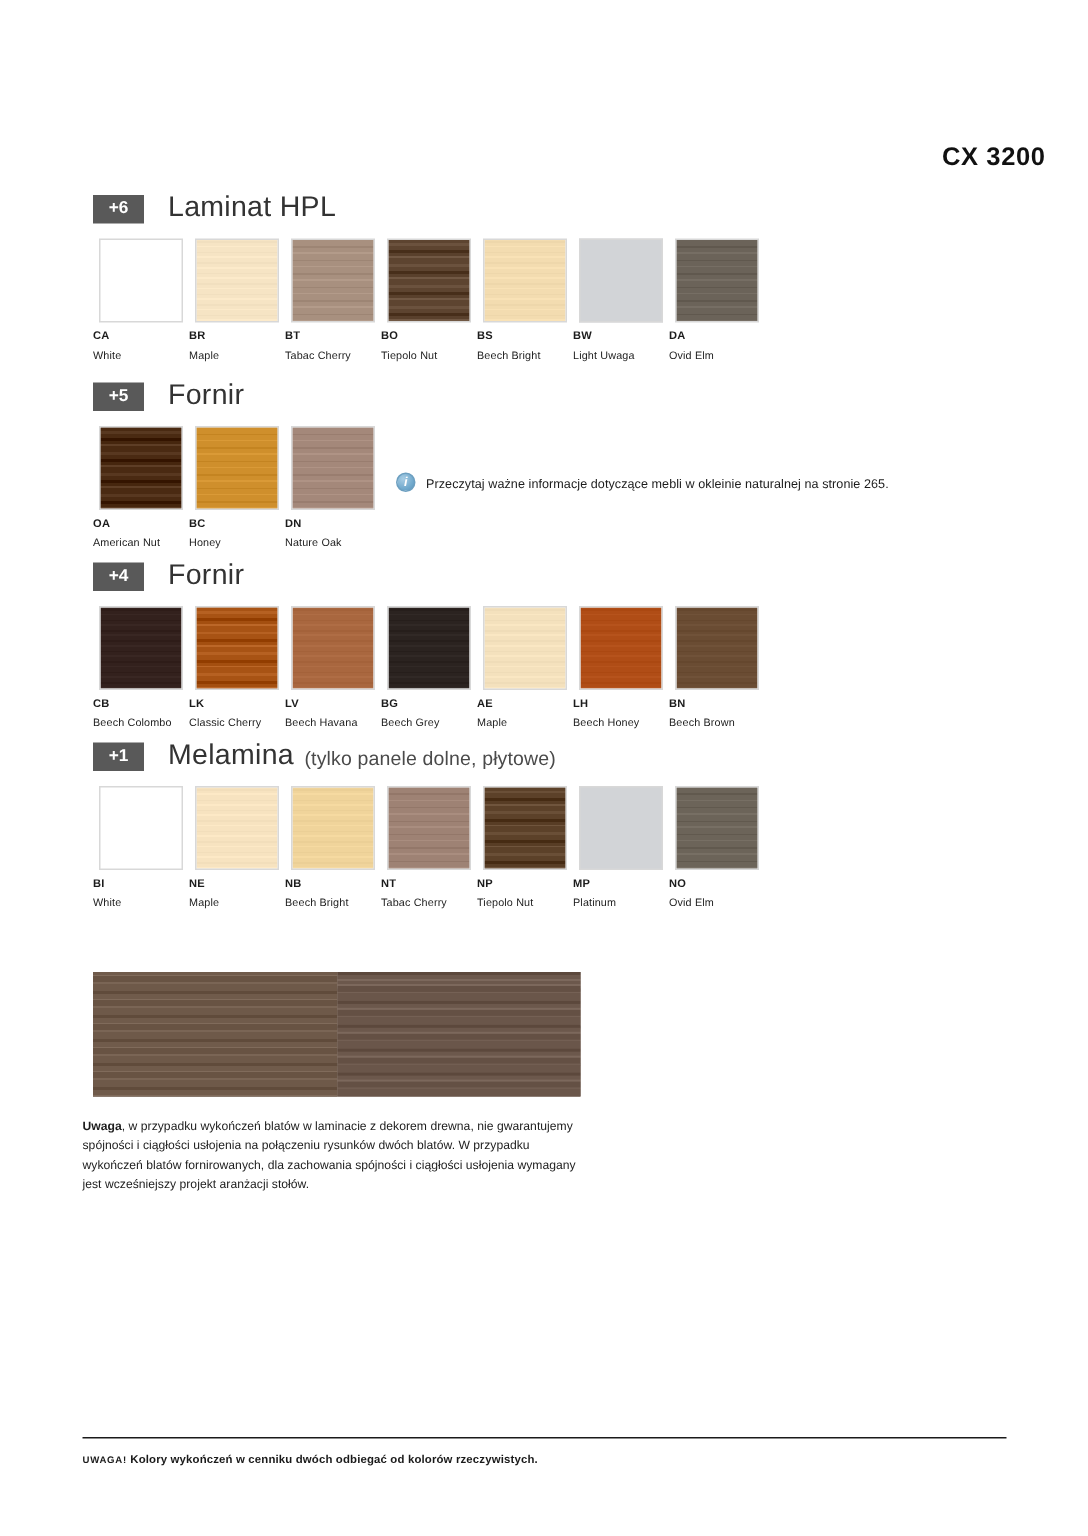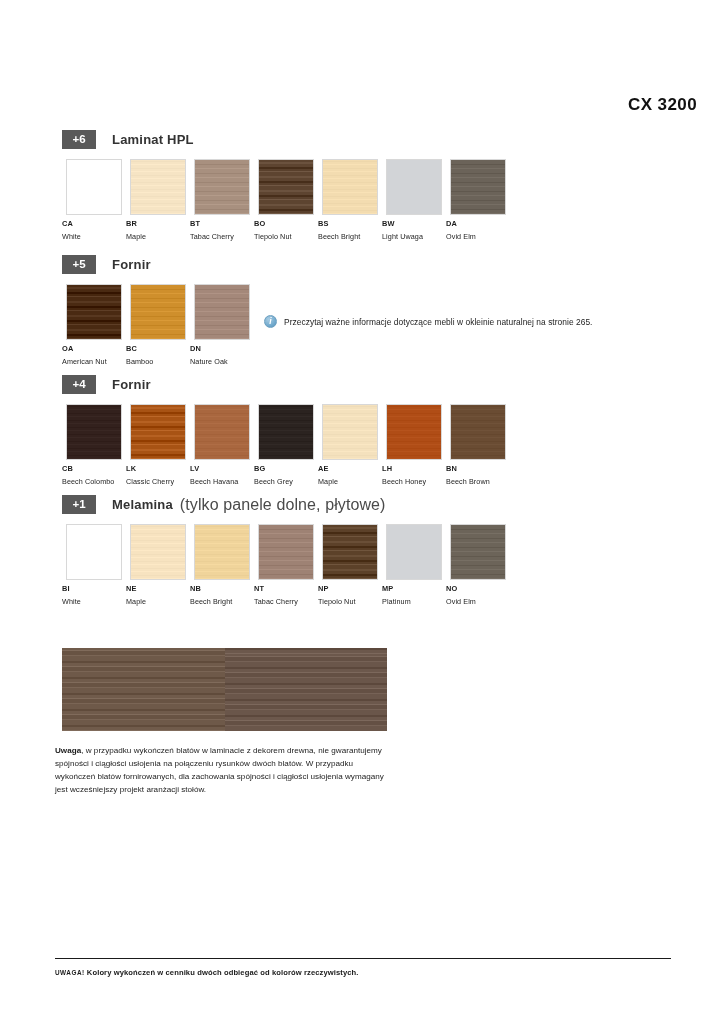--- a/index.html
+++ b/index.html
@@ -18,25 +18,25 @@
 
   
   .section{position:absolute;left:62px;}
   .sec-head{display:flex;align-items:center;height:22px;margin-bottom:9px;}
   .badge{
     display:inline-block;min-width:34px;height:19px;line-height:19px;
     background:#595959;color:#fff;font-size:11.5px;font-weight:bold;
     text-align:center;padding:0 4px;box-sizing:border-box;
   }
   .sec-title{
-    margin-left:16px;font-size:13px;font-weight:700;color:#333;
+    margin-left:16px;font-size:19px;font-weight:400;color:#333;
     letter-spacing:.2px;
   }
   .sec-sub{
-    margin-left:7px;font-size:16px;color:#4a4a4a;letter-spacing:.1px;
+    margin-left:7px;font-size:13px;color:#4a4a4a;letter-spacing:.1px;
     position:relative;top:1px;
   }
 
   
   .swatches{display:flex;}
   .sw{width:64px;margin-right:0;text-align:left;}
   .sw .chip{
     width:56px;height:56px;border:1px solid #d8d8d8;box-sizing:border-box;
     margin:0 auto;position:relative;overflow:hidden;
   }
@@ -149,21 +149,21 @@
         </div>
         <div class="swatches">
           <div class="sw">
             <div class="chip" style="background: repeating-linear-gradient(0deg, rgb(94, 62, 38) 0px, rgb(94, 62, 38) 1px, rgb(70, 38, 14) 1px, rgb(70, 38, 14) 3px, rgb(52, 20, 0) 3px, rgb(52, 20, 0) 5px, rgb(74, 42, 18) 5px, rgb(74, 42, 18) 8px, rgb(88, 56, 32) 8px, rgb(88, 56, 32) 10px, rgb(74, 42, 18) 10px, rgb(74, 42, 18) 14px), linear-gradient(92deg, rgb(84, 52, 28), rgb(62, 30, 6) 45%, rgb(82, 50, 26));"></div>
             <div class="code">OA</div>
             <div class="nm">American Nut</div>
           </div>
           <div class="sw">
             <div class="chip" style="background: repeating-linear-gradient(0deg, rgb(218, 154, 55) 0px, rgb(218, 154, 55) 1px, rgb(207, 143, 44) 1px, rgb(207, 143, 44) 4px, rgb(196, 132, 33) 4px, rgb(196, 132, 33) 5px, rgb(207, 143, 44) 5px, rgb(207, 143, 44) 9px), linear-gradient(90deg, rgb(212, 148, 49), rgb(203, 139, 40), rgb(213, 149, 50));"></div>
             <div class="code">BC</div>
-            <div class="nm">Bamboo</div>
+            <div class="nm">Honey</div>
           </div>
           <div class="sw">
             <div class="chip" style="background: repeating-linear-gradient(0deg, rgb(175, 147, 133) 0px, rgb(175, 147, 133) 1px, rgb(164, 136, 122) 1px, rgb(164, 136, 122) 4px, rgb(153, 125, 111) 4px, rgb(153, 125, 111) 5px, rgb(164, 136, 122) 5px, rgb(164, 136, 122) 9px), linear-gradient(90deg, rgb(169, 141, 127), rgb(160, 132, 118), rgb(170, 142, 128));"></div>
             <div class="code">DN</div>
             <div class="nm">Nature Oak</div>
           </div>
         </div>
       </div>
       <div class="section" style="top: 373px;">
         <div class="sec-head">

